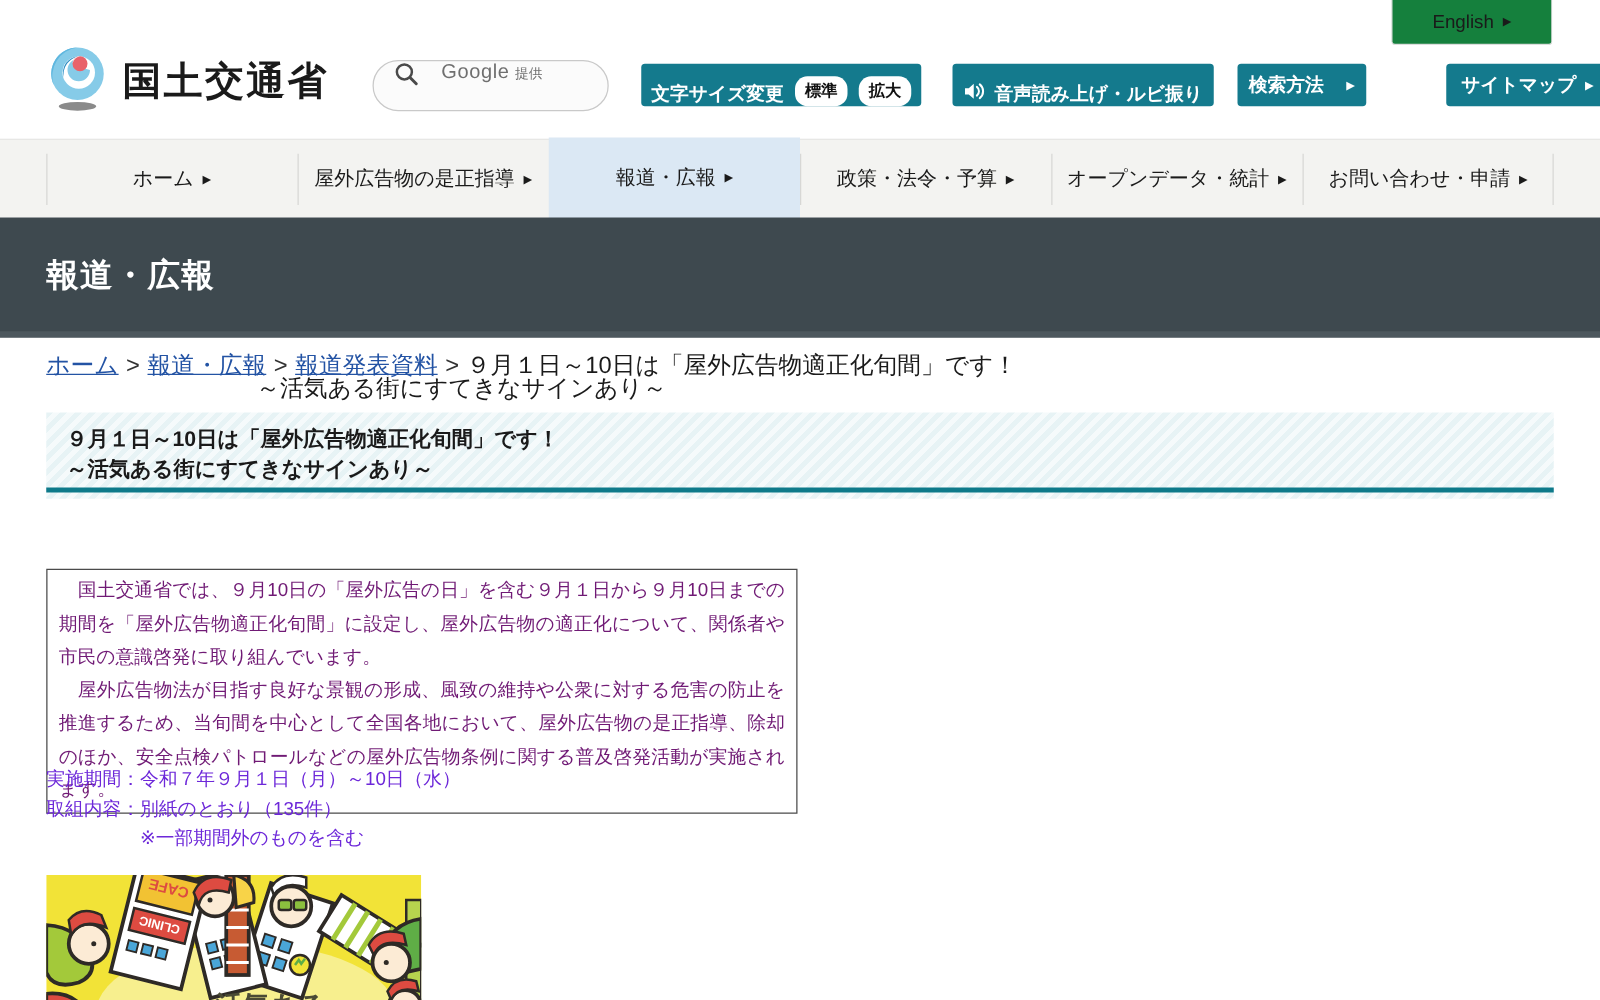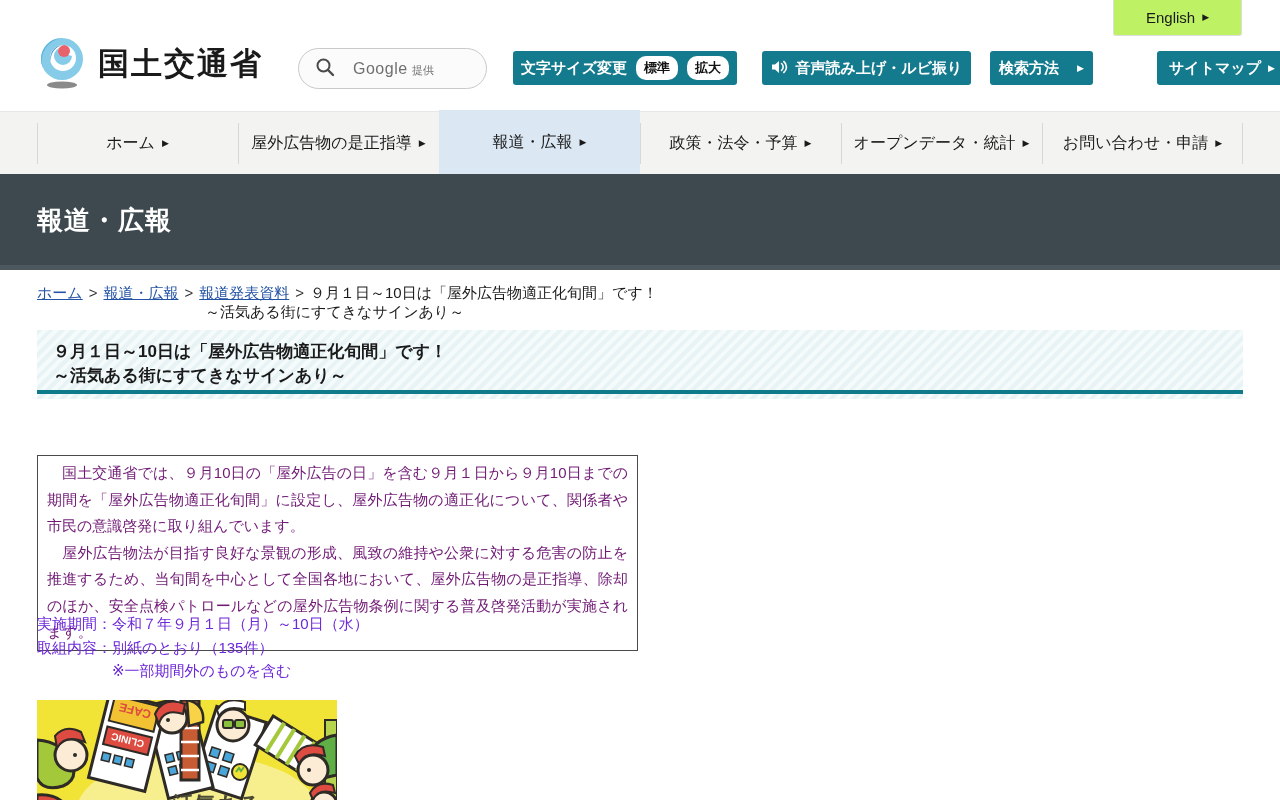--- a/index.html
+++ b/index.html
@@ -3,36 +3,36 @@
 <meta charset="utf-8">
 <style>
   * { margin:0; padding:0; box-sizing:border-box; }
   html,body { width:1280px; height:800px; overflow:hidden; background:#fff;
     font-family:"Liberation Sans","DejaVu Sans",sans-serif; }
   .page { position:relative; width:1280px; height:800px; background:#fff; }
 
   
   .header { position:absolute; top:0; left:0; width:1280px; height:111px; background:#fff; }
   .english-btn { position:absolute; top:0; left:1113px; width:129px; height:36px;
-    background:#bef264; border:1px solid #ddd; border-top:none; border-radius:0 0 3px 3px;
+    background:#15803d; border:1px solid #ddd; border-top:none; border-radius:0 0 3px 3px;
     display:flex; align-items:center; justify-content:center; gap:7px;
     font-size:15px; color:#1a1a1a; cursor:pointer; }
   .arrow { font-size:9px; line-height:1; }
   .logo { position:absolute; left:36px; top:34px; display:flex; align-items:center; gap:6px; cursor:pointer; }
   .logo-text { font-size:31px; font-weight:bold; color:#1a1a1a; letter-spacing:2px; }
   .search-pill { position:absolute; left:298px; top:48px; width:189px; height:41px;
     border:1px solid #c9c9c9; border-radius:21px; background:#fbfbfb;
-    display:flex; align-items:center; padding:0 16px; gap:18px; cursor:text; }
+    display:flex; align-items:flex-start; padding:0 16px; gap:18px; cursor:text; }
   .google-label { color:#6f6f6f; font-size:16px; letter-spacing:.5px; }
   .provided-label { color:#6f6f6f; font-size:11px; }
   .tbtn { position:absolute; top:51px; height:34px; background:#147A8D; color:#fff;
     border-radius:3px; display:flex; align-items:center; justify-content:center;
     font-size:15px; font-weight:bold; cursor:pointer; }
-  #btn-fontsize { left:513px; width:224px; gap:9px; }
-  #btn-tts { left:762px; width:209px; gap:8px; font-weight:bold; }
+  #btn-fontsize { left:513px; width:224px; gap:9px;align-items:flex-end; }
+  #btn-tts { left:762px; width:209px; gap:8px; font-weight:bold;align-items:flex-end; }
   #btn-search-method { left:990px; width:103px; gap:18px; }
   #btn-sitemap { left:1113px; width:130px; gap:7px;margin-left:44px; }
   .pill { background:#fff; color:#111; border-radius:10px; font-size:13px; font-weight:bold;
     padding:3px 8px; cursor:pointer; }
 
   
   .nav { position:absolute; top:111px; left:0; width:1280px; height:63px;
     background:#F3F3F1; border-top:1px solid #e7e7e5; }
   .nav-item { position:absolute; top:0; height:63px; width:201px;
     display:flex; align-items:center; justify-content:center; gap:7px;
@@ -44,21 +44,21 @@
   .nav-item.active { background:#DBE8F4; top:-2px; height:65px; }
   .nav-item.active::before { display:none; }
 
   
   .band { position:absolute; top:174px; left:0; width:1280px; height:96px;
     background:#3E494F; border-bottom:5px solid #4D585E; }
   .band-title { position:absolute; left:37px; top:29px; color:#fff; font-size:26px;
     font-weight:bold; letter-spacing:1px; }
 
   
-  .breadcrumb { position:absolute; top:283px; left:37px; font-size:15px; color:#1a1a1a;
+  .breadcrumb { position:absolute; top:283px; left:37px; font-size:19px; color:#1a1a1a;
     line-height:19px; }
   .crumb-link { color:#2353A4; text-decoration:underline; cursor:pointer; }
   .crumb-sep { margin:0 6px; color:#333; }
   .crumb-line2 { margin-left:168px; }
 
   
   .title-box { position:absolute; top:330px; left:37px; width:1206px;
     padding:10px 16px 11px;
     background:repeating-linear-gradient(135deg,#e7f3f5 0 4px,#f5fafb 4px 8px); }
   .title-box div { font-size:17px; font-weight:bold; color:#1a1a1a; line-height:24px; }

